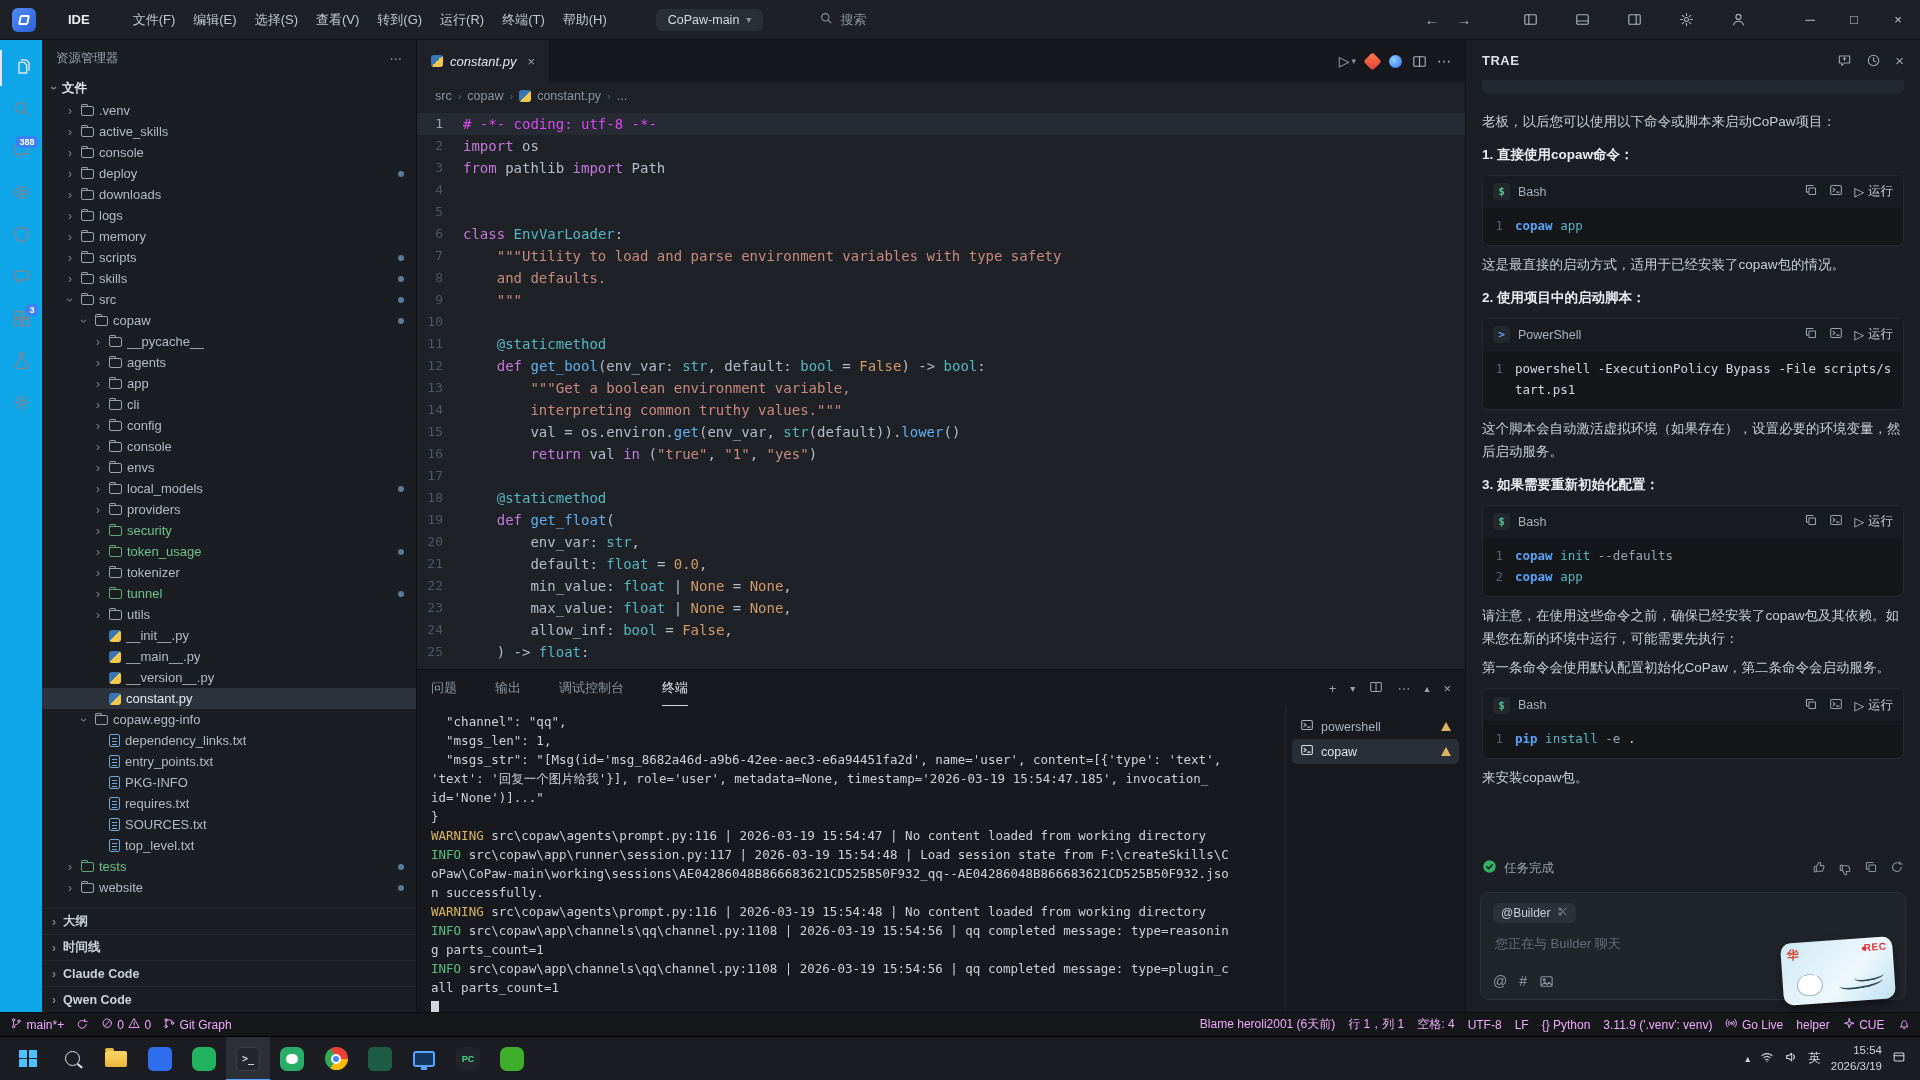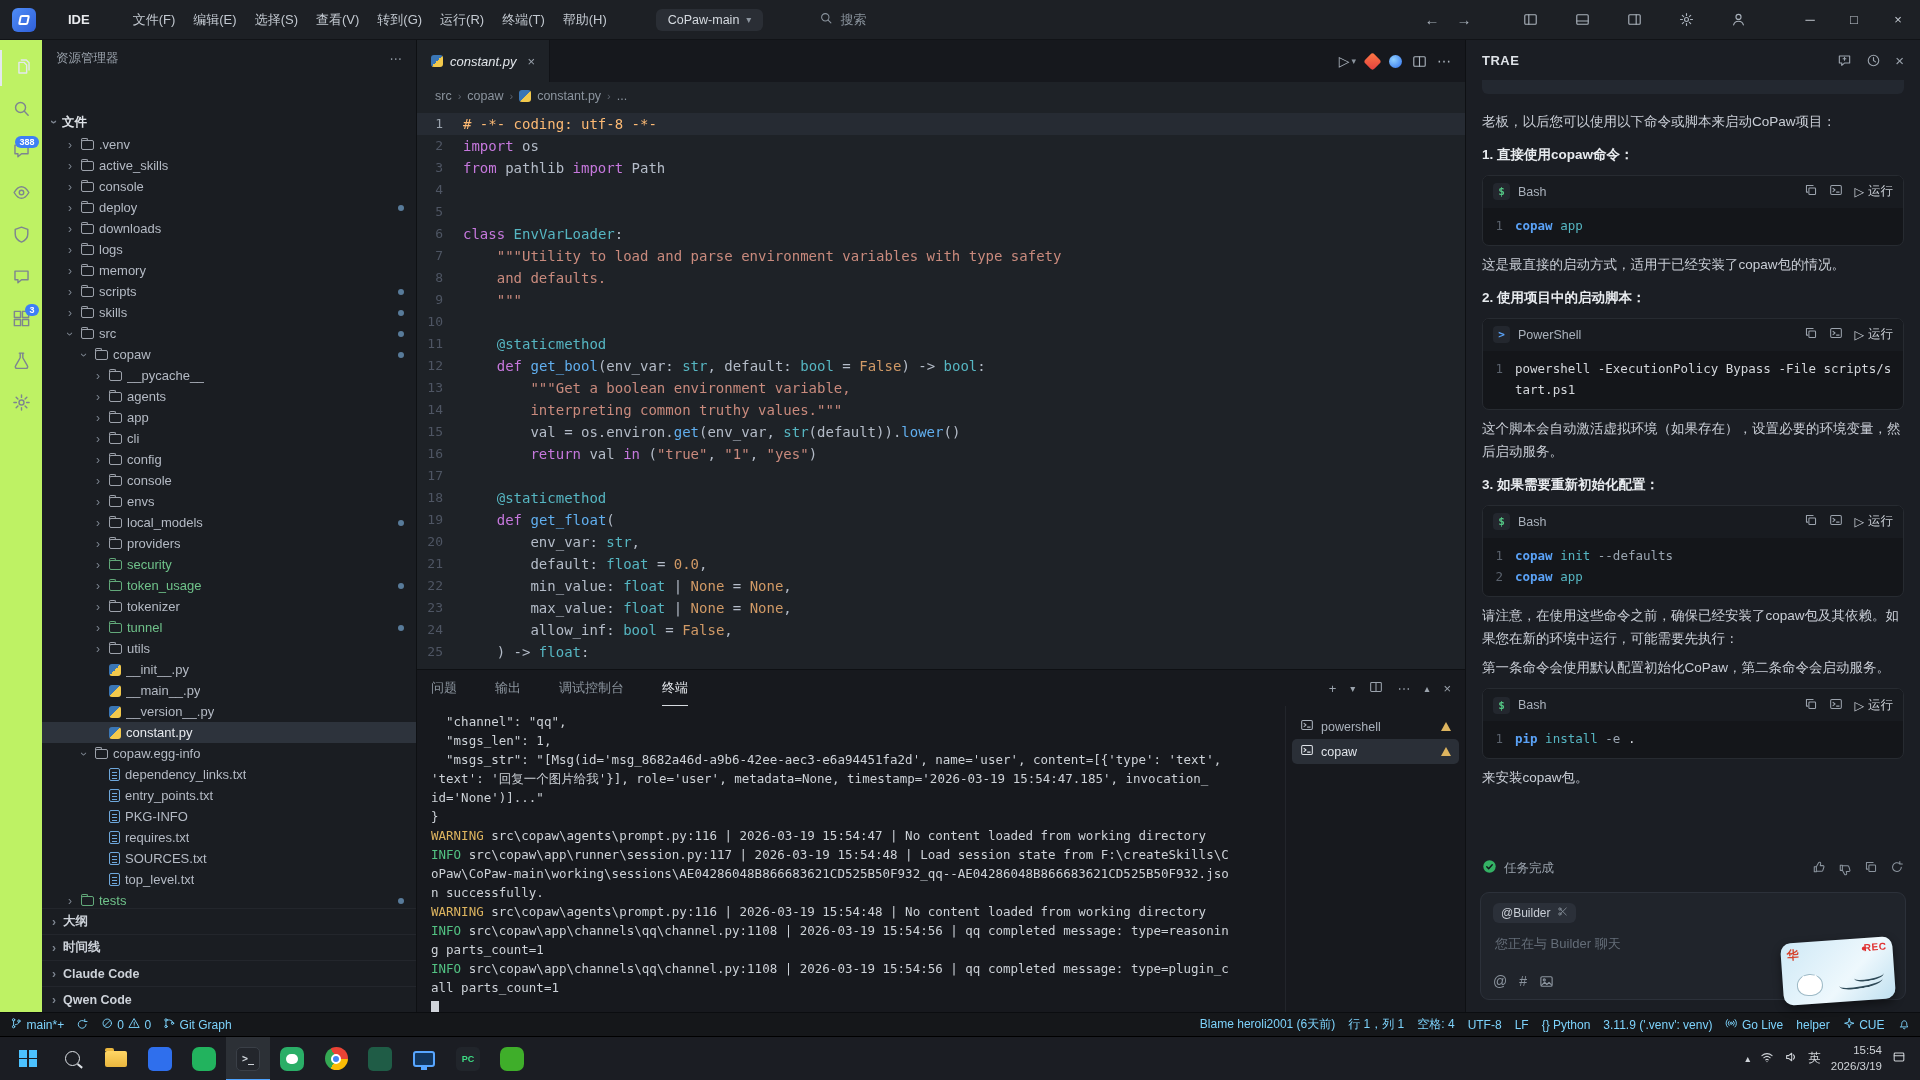--- a/index.html
+++ b/index.html
@@ -27,36 +27,36 @@
   .mb-ic{width:28px;height:26px;display:inline-flex;align-items:center;justify-content:center;
     color:#aab2bc;border-radius:5px;}
   .mb-ic svg{width:15px;height:15px;}
   .win-controls{display:flex;margin-left:12px;height:40px;}
   .wc{width:44px;height:40px;display:flex;align-items:center;justify-content:center;color:#c3c9d1;font-size:13px;}
 
   
   .main{flex:1;display:flex;min-height:0;}
 
   
-  .activitybar{width:42px;background:#bef264;display:flex;flex-direction:column;align-items:center;
+  .activitybar{width:42px;background:#0ea5e9;display:flex;flex-direction:column;align-items:center;
     padding-top:10px;gap:6px;flex:0 0 auto;}
   .act-item{width:42px;height:36px;display:flex;align-items:center;justify-content:center;position:relative;
     color:#7d8590;}
   .act-item.active{color:#e4e8ee;border-left:2px solid #e4e8ee;}
   .act-icon svg{width:19px;height:19px;}
   .act-badge{position:absolute;right:3px;top:2px;background:#3d7ff5;color:#fff;font-size:9px;
     border-radius:9px;padding:1.5px 4.5px;line-height:1;font-weight:bold;}
 
   
   .sidebar{width:375px;background:#1a1d22;border-right:1px solid #0e1013;display:flex;flex-direction:column;
     flex:0 0 auto;min-height:0;}
   .sb-head{height:36px;display:flex;align-items:center;padding:0 14px;color:#9ba3ad;font-size:12.5px;}
   .sb-more{margin-left:auto;color:#8b949e;}
   .sb-section{height:24px;display:flex;align-items:center;padding:0 6px;font-weight:bold;color:#dfe3e8;
-    font-size:12.5px;gap:2px;margin-top:34px;}
+    font-size:12.5px;gap:2px;}
   .tree{flex:1;overflow:hidden;}
   .tree-row{height:21px;display:flex;align-items:center;gap:5px;color:#b4bac4;cursor:default;white-space:nowrap;}
   .tree-row.selected{background:#2d333c;color:#e8ebef;}
   .tree-row.git-added{color:#6fc28a;}
   .tree-label{font-size:13px;overflow:hidden;text-overflow:ellipsis;}
   .chev{width:12px;display:inline-flex;justify-content:center;color:#7d8590;font-size:12px;flex:0 0 auto;}
   .chev.open{transform:rotate(90deg);}
   .ic-folder{width:13px;height:10px;border:1px solid currentColor;border-radius:2px;position:relative;
     flex:0 0 auto;opacity:.85;}
   .ic-folder::before{content:"";position:absolute;top:-3px;left:-1px;width:5px;height:2px;
@@ -88,21 +88,21 @@
     background:radial-gradient(circle at 35% 35%,#8fd0ff,#2f6fed);}
   .breadcrumb{height:28px;display:flex;align-items:center;padding:0 18px;color:#8b949e;font-size:12.5px;
     gap:6px;flex:0 0 auto;}
   .crumb-sep{color:#5c636d;font-size:11px;}
   .code-area{flex:1;overflow:hidden;padding-top:3px;min-height:0;}
   .code-line{display:flex;height:22px;line-height:22px;font-family:"DejaVu Sans Mono",monospace;font-size:14px;}
   .code-line.hl{background:#262b33;}
   .ln{width:46px;flex:0 0 auto;text-align:right;padding-right:20px;color:#4e5563;font-size:13px;}
   .code-line.hl .ln{color:#9aa3ad;}
   .lc{white-space:pre;}
-  .tk-cm{color:#fdba74;margin-top:38px;}
+  .tk-cm{color:#d946ef;margin-top:38px;}
   .tk-kw{color:#c678dd;}
   .tk-ty{color:#56b6c2;}
   .tk-fn{color:#61afef;}
   .tk-st{color:#c98a7d;}
   .tk-nu{color:#d19a66;}
   .tk-cn{color:#d19a66;}
   .tk-pl{color:#b4bcc8;}
   .tk-dc{color:#56b6c2;}
 
   
@@ -171,21 +171,21 @@
   .chip-sc svg{width:11px;height:11px;color:#8b949e;}
   .b-placeholder{color:#646d78;font-size:13px;margin:12px 0 20px 2px;}
   .b-row{display:flex;align-items:center;gap:12px;color:#8b949e;}
   .b-ic{font-size:14px;display:inline-flex;}
   .b-ic svg{width:15px;height:15px;}
   .b-spacer{flex:1;}
   .b-auto{font-size:12px;color:#8b949e;}
 
   
   .statusbar{height:24px;background:#15171a;border-top:1px solid #0b0d10;display:flex;align-items:center;
-    padding:0 10px;font-size:12px;color:#7dd3fc;flex:0 0 auto;}
+    padding:0 10px;font-size:12px;color:#f0abfc;flex:0 0 auto;}
   .sb-left{display:flex;align-items:center;gap:12px;}
   .sb-right{margin-left:auto;display:flex;align-items:center;gap:13px;white-space:nowrap;}
   .st-item{display:inline-flex;align-items:center;gap:4px;}
   .st-ic svg{width:12.5px;height:12.5px;}
 
   
   .taskbar{height:44px;background:#1b1d23;border-top:1px solid #000;display:flex;align-items:center;
     padding:0 6px;flex:0 0 auto;}
   .tb-apps{display:flex;align-items:center;height:100%;}
   .tb-app{width:44px;height:44px;display:flex;align-items:center;justify-content:center;position:relative;}

